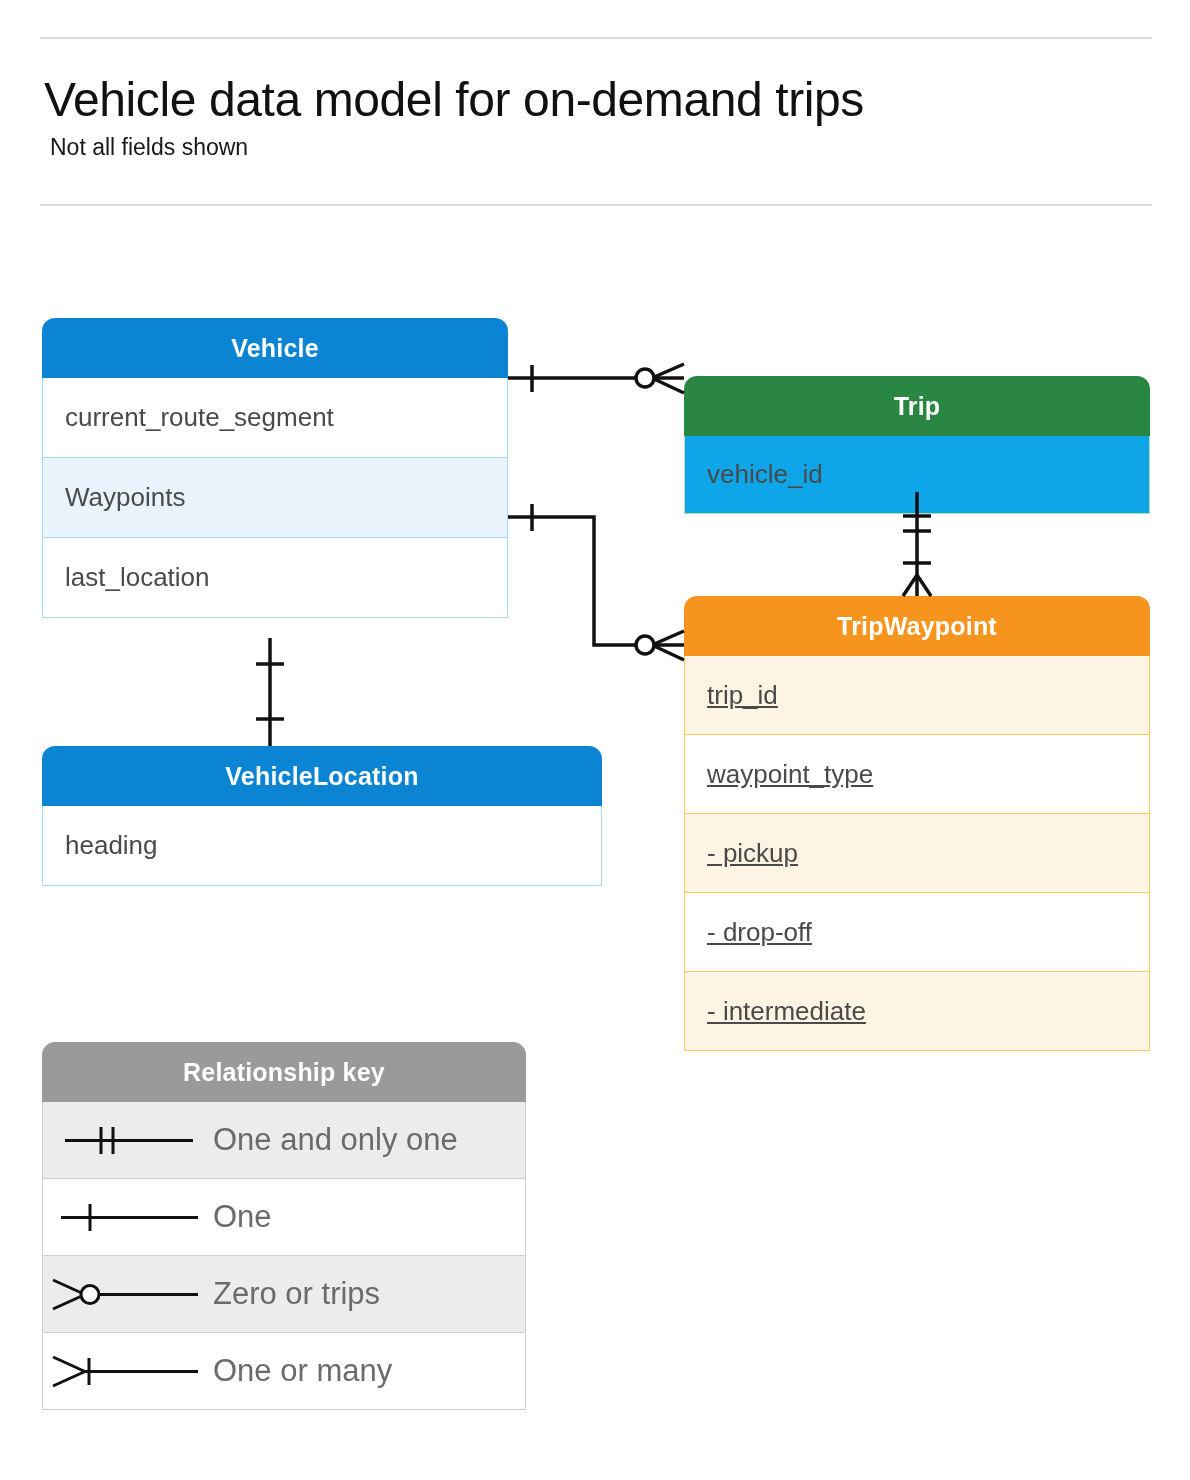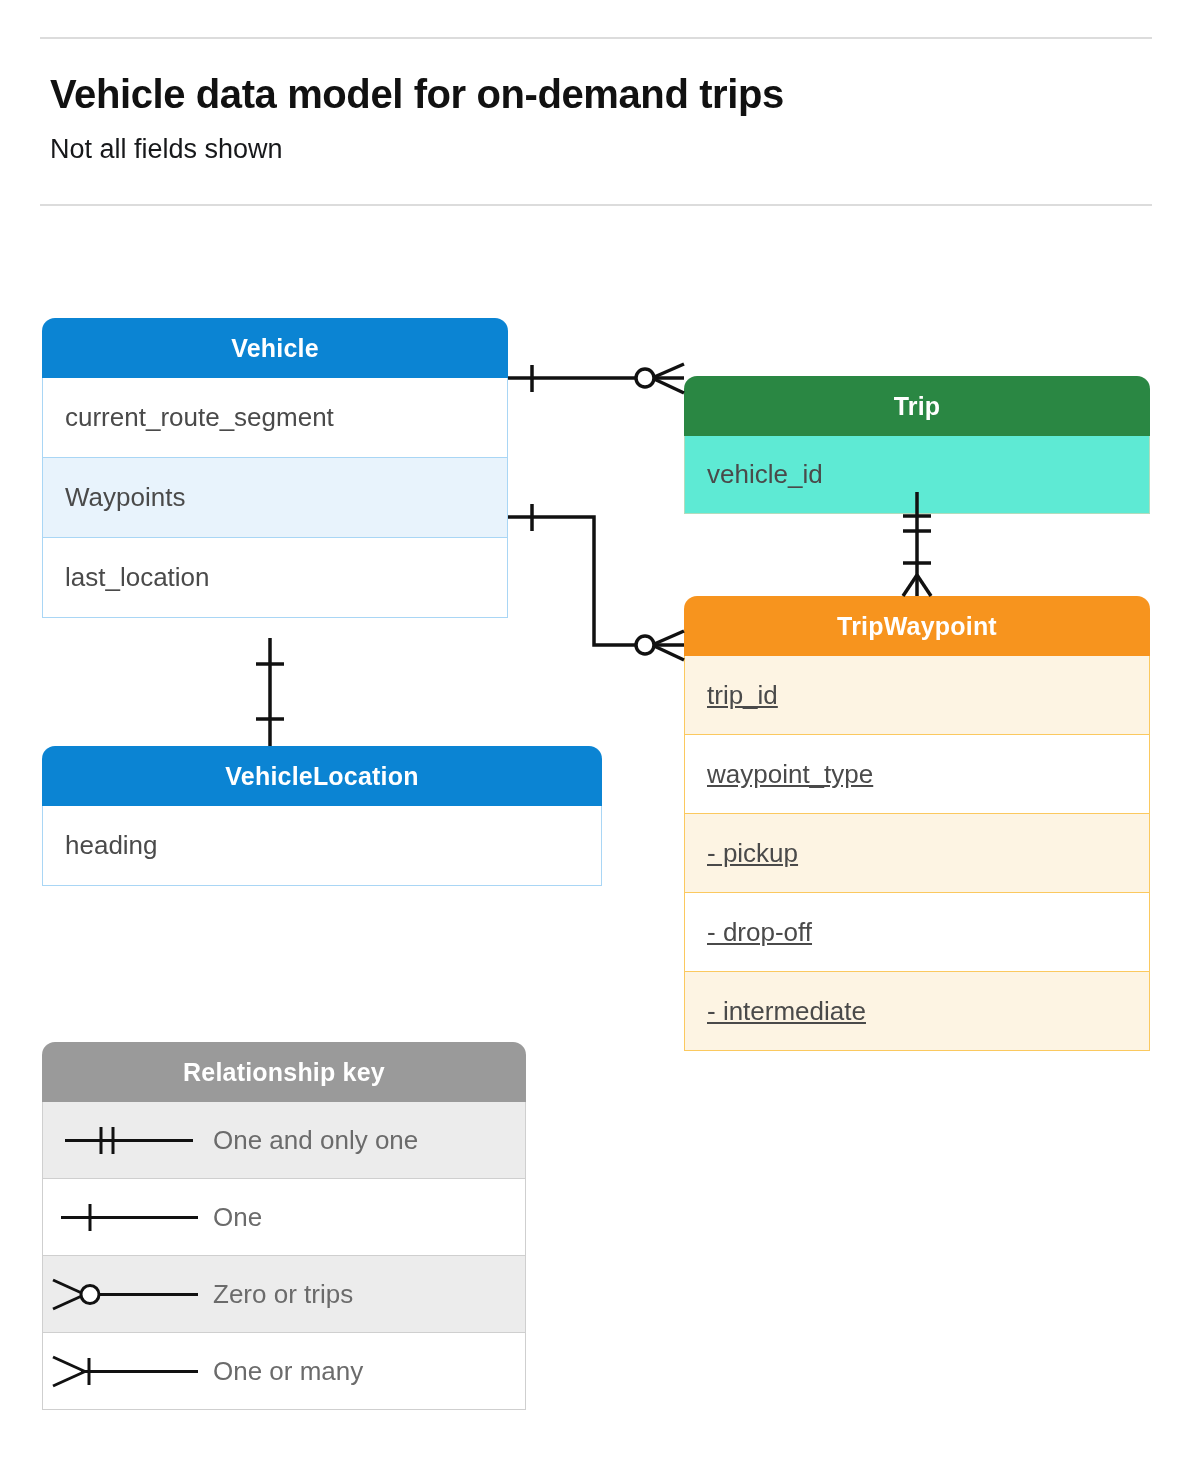--- a/index.html
+++ b/index.html
@@ -21,33 +21,33 @@
     left: 40px;
     width: 1112px;
     height: 2px;
     background: #dcdcdc;
   }
   .rule.top { top: 37px; }
   .rule.bottom { top: 204px; }
 
   .page-title {
     position: absolute;
-    left: 50px;
+    left: 44px;
     top: 72px;
-    font-size: 40px;
-    font-weight: bold;
+    font-size: 48px;
+    font-weight: normal;
     color: #111111;
     letter-spacing: -0.4px;
     white-space: nowrap;
   }
   .page-subtitle {
     position: absolute;
     left: 50px;
     top: 134px;
-    font-size: 27px;
+    font-size: 23px;
     color: #17181a;
     white-space: nowrap;
   }
 
   
   .entity {
     position: absolute;
     box-sizing: border-box;
   }
   .entity-header {
@@ -84,21 +84,21 @@
   }
   .theme-blue .entity-row.alt { background: #e8f3fc; }
 
   
   .theme-green .entity-header { background: #2a8743; }
   .theme-green .entity-row {
     border: 1px solid #b2dcbd;
     border-top: none;
     background: #ffffff;
   }
-  .theme-green .entity-row.alt { background: #5eead4; text-align: right; }
+  .theme-green .entity-row.alt { background: #0ea5e9; text-align: right; }
 
   
   .theme-orange .entity-header { background: #f7941e; }
   .theme-orange .entity-row {
     border: 1px solid #fbc95f;
     border-top: none;
     background: #ffffff;
   }
   .theme-orange .entity-row.alt { background: #fdf4e3; }
 
@@ -128,21 +128,21 @@
   #entity-legend .entity-row { height: 77px; padding-left: 0; }
 
   
   .legend-symbol {
     width: 170px;
     flex: 0 0 170px;
     height: 100%;
     position: relative;
   }
   .legend-label {
-    font-size: 26px;
+    font-size: 31px;
     color: #6b6b6b;
     white-space: nowrap;
   }
 
   
   #connectors {
     position: absolute;
     left: 0;
     top: 0;
     width: 1190px;

